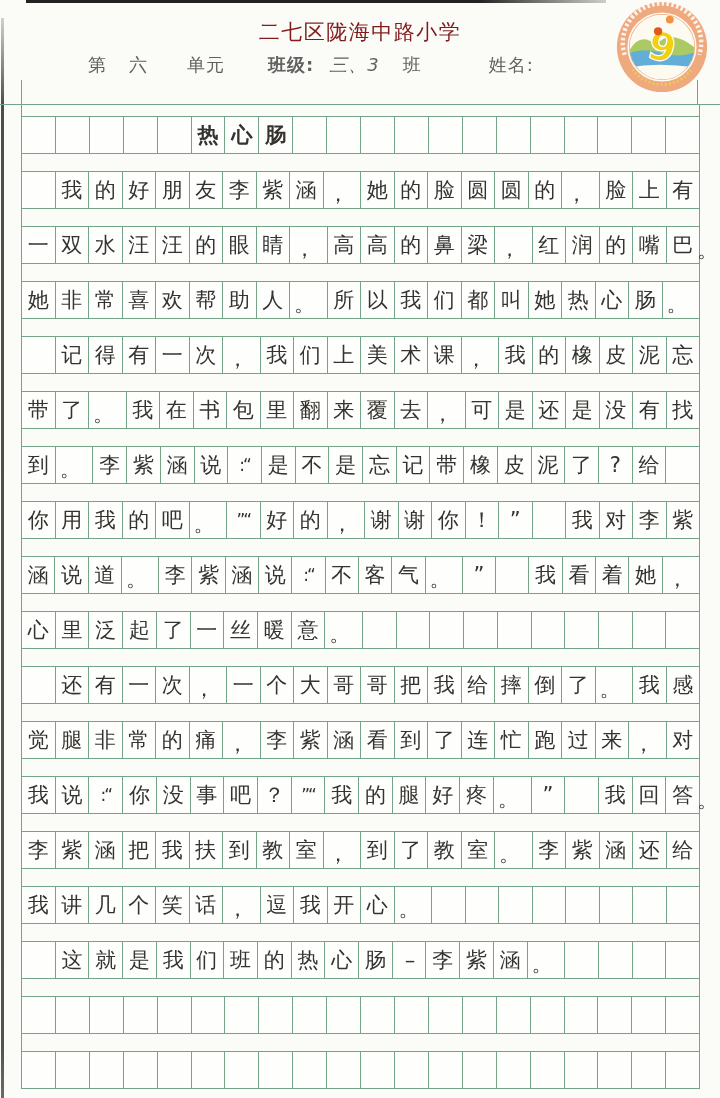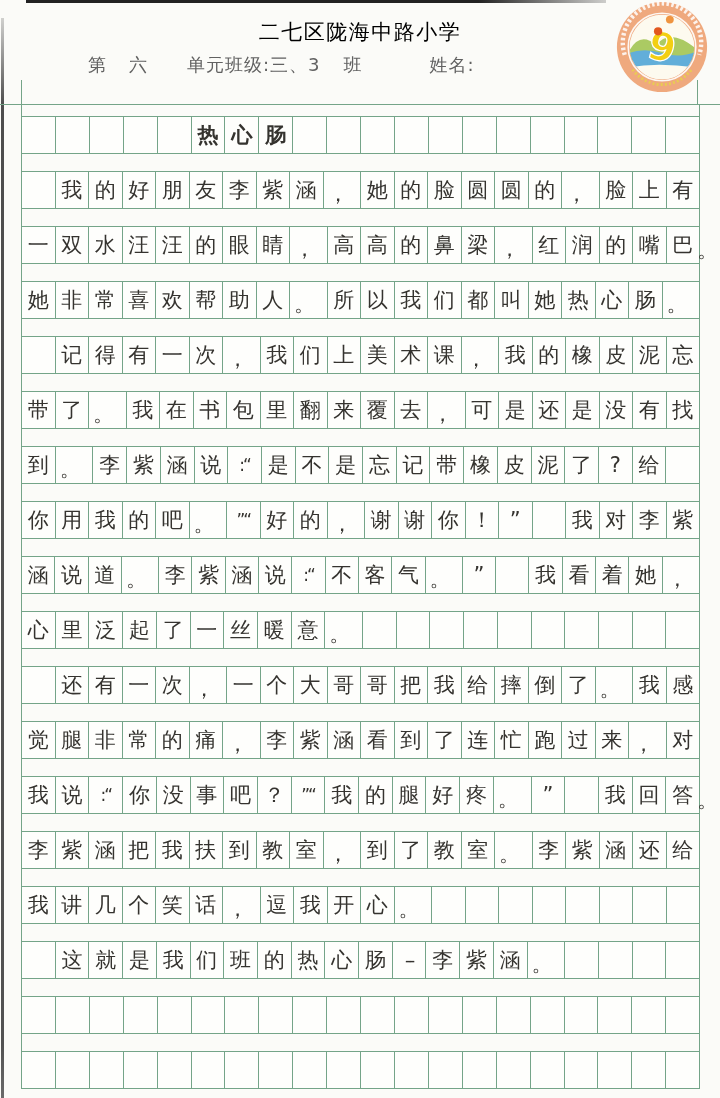--- a/index.html
+++ b/index.html
@@ -20,33 +20,33 @@
   }
   .edge-left{
     position:absolute;left:1px;top:18px;width:3px;bottom:0;
     background:linear-gradient(to bottom,rgba(80,80,80,.25),#4d4d4d 8%,#525252 95%,#6a6a6a);
   }
   
   .school{
     position:absolute;left:0;top:18px;width:720px;
     text-align:center;
     font-size:21px;letter-spacing:1.5px;
-    color:#000000;font-weight:500;
+    color:#7f1d1d;font-weight:500;
   }
   .info-line{
     position:absolute;left:88px;top:53px;
     display:flex;align-items:flex-end;
     font-size:18px;color:#616161;font-weight:500;letter-spacing:1px;
     white-space:nowrap;
   }
   .seg{display:inline-block;}
   .seg:nth-child(2){margin-left:22px;}
   .seg:nth-child(3){margin-left:39px;}
-  .seg:nth-child(4){}
-  .seg:nth-child(5){}
+  .seg:nth-child(4){margin-left:43px;font-weight:bold;}
+  .seg:nth-child(5){margin-left:15px;font-style:italic;}
   .seg:nth-child(6){margin-left:23px;}
   .seg:nth-child(7){margin-left:67px;}
   
   .logo{position:absolute;left:613px;top:-2px;width:98px;height:98px;}
   
   .topline{
     position:absolute;left:0;top:104px;width:720px;height:1px;
     background:var(--line,#74a488);
   }
   .stub{position:absolute;top:80px;width:1px;height:25px;background:var(--line,#74a488);}

